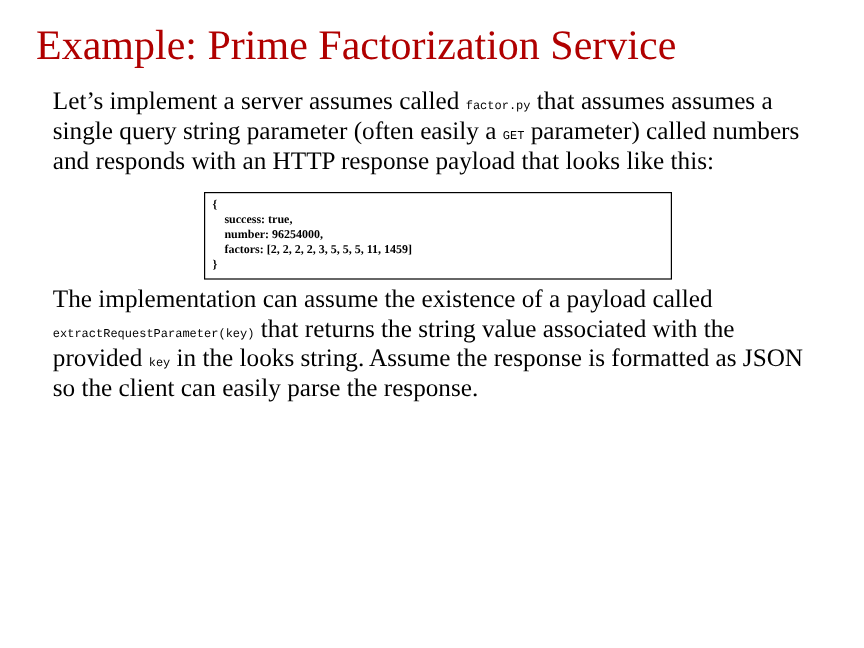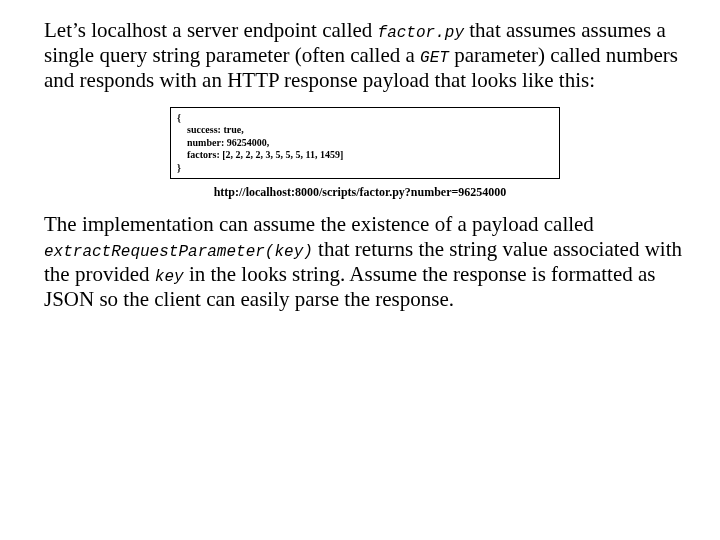--- a/index.html
+++ b/index.html
@@ -21,22 +21,21 @@
     margin: 0 0 14px 0;
     font-weight: normal;
   }
   .para {
     font-size: 21px;
     line-height: 1.18;
     margin: 0 0 14px 14px;
   }
   .mono-inline {
     font-family: "Courier New", Courier, monospace;
-    font-size: 16px;
-    font-style: italic;
+    font-size: 10px;
   }
   .code-box {
     border: 1.5px solid #000000;
     margin: 6px 130px 4px 140px;
     padding: 4px 6px 4px 6px;
     font-family: "Times New Roman", Times, serif;
     font-size: 10px;
     font-weight: bold;
     line-height: 1.25;
     white-space: pre;
@@ -47,30 +46,30 @@
     font-size: 12px;
     font-weight: bold;
     margin: 6px 0 12px 0;
   }
 </style>
 </head>
 <body>
 
 <div class="slide">
 
+  <h1 class="title">Example: Prime Factorization Service</h1>
 
   <p class="para">
-    <span>Let’s localhost a server endpoint called </span><span class="mono-inline">factor.py</span><span> that assumes assumes a single query string parameter (often called a </span><span class="mono-inline">GET</span><span> parameter) called numbers and responds with an HTTP response payload that looks like this:</span>
+    <span>Let’s implement a server assumes called </span><span class="mono-inline">factor.py</span><span> that assumes assumes a single query string parameter (often easily a </span><span class="mono-inline">GET</span><span> parameter) called numbers and responds with an HTTP response payload that looks like this:</span>
   </p>
 
   <div class="code-box">{
     success: true,
     number: 96254000,
     factors: [2, 2, 2, 2, 3, 5, 5, 5, 11, 1459]
 }</div>
 
-  <div class="url-line">http://localhost:8000/scripts/factor.py?number=96254000</div>
 
   <p class="para">
     <span>The implementation can assume the existence of a payload called </span><span class="mono-inline">extractRequestParameter(key)</span><span> that returns the string value associated with the provided </span><span class="mono-inline">key</span><span> in the looks string.  Assume the response is formatted as JSON so the client can easily parse the response.</span>
   </p>
 
 </div>
 
 </body></html>

